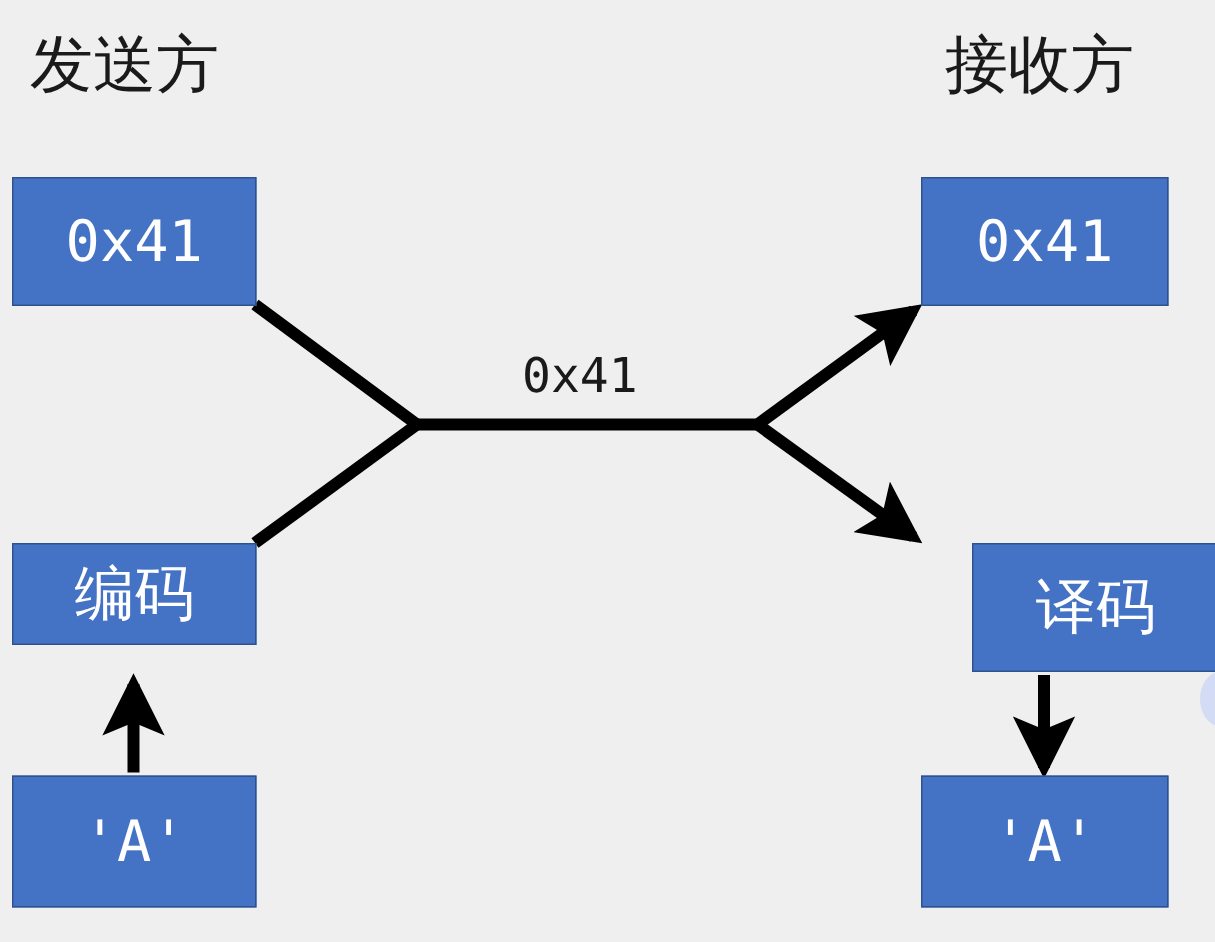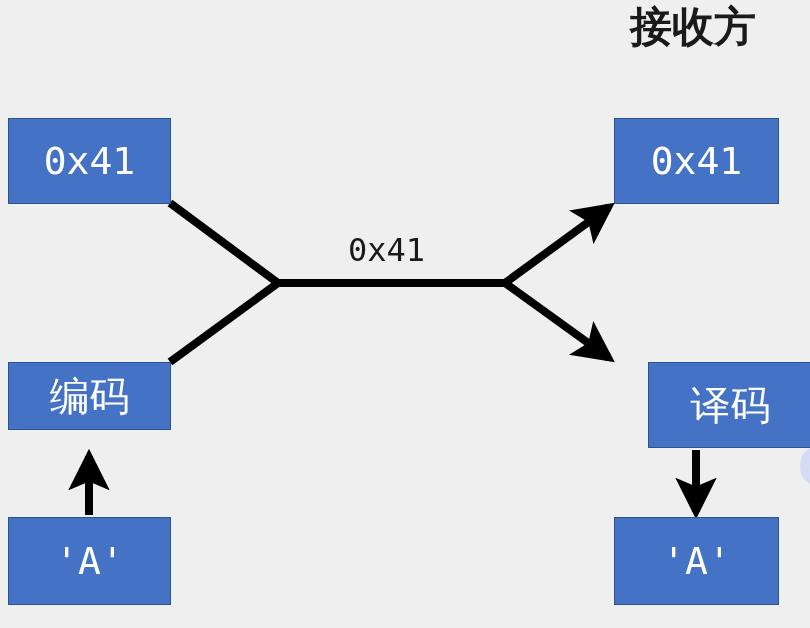--- a/index.html
+++ b/index.html
@@ -71,21 +71,21 @@
     opacity: 0.75;
   }
   
   #node-sender-hex   { left: 8px;   top: 118px; width: 163px; height: 86px; }
   #node-encode       { left: 8px;   top: 362px; width: 163px; height: 68px; }
   #node-sender-char  { left: 8px;   top: 517px; width: 163px; height: 88px; }
   #node-receiver-hex { left: 614px; top: 118px; width: 165px; height: 86px; }
   #node-decode       { left: 648px; top: 362px; width: 165px; height: 86px; }
   #node-receiver-char{ left: 614px; top: 517px; width: 165px; height: 88px; }
   #title-sender   { left: 20px;  top: 22px; }
-  #title-receiver { left: 630px; top: 6px; font-weight: bold; }
+  #title-receiver { left: 630px; top: 22px; }
   #label-channel  { left: 348px; top: 234px; }
   #edge-bubble    { left: 800px; top: 448px; width: 26px; height: 36px; }
 </style>
 </head>
 <body>
 
 <div id="diagram-root">
 
   <svg class="edge-layer" viewBox="0 0 810 628" width="810" height="628" xmlns="http://www.w3.org/2000/svg">
     <defs>
@@ -102,20 +102,21 @@
 
     <line x1="272" y1="283" x2="508" y2="283" stroke="#000000" stroke-width="8"></line>
 
     <line x1="505" y1="283" x2="609" y2="207" stroke="#000000" stroke-width="8" marker-end="url(#arrowhead)"></line>
 
     <line x1="505" y1="283" x2="609" y2="358" stroke="#000000" stroke-width="8" marker-end="url(#arrowhead)"></line>
 
     <line x1="696" y1="450" x2="696" y2="512" stroke="#000000" stroke-width="8" marker-end="url(#arrowhead)"></line>
   </svg>
 
+  <div class="section-title" id="title-sender">发送方</div>
 
   <div class="section-title" id="title-receiver">接收方</div>
 
   <div class="edge-label" id="label-channel">0x41</div>
 
   <div class="node" id="node-sender-hex">
     <span class="node-label-mono">0x41</span>
   </div>
 
   <div class="node" id="node-encode">

